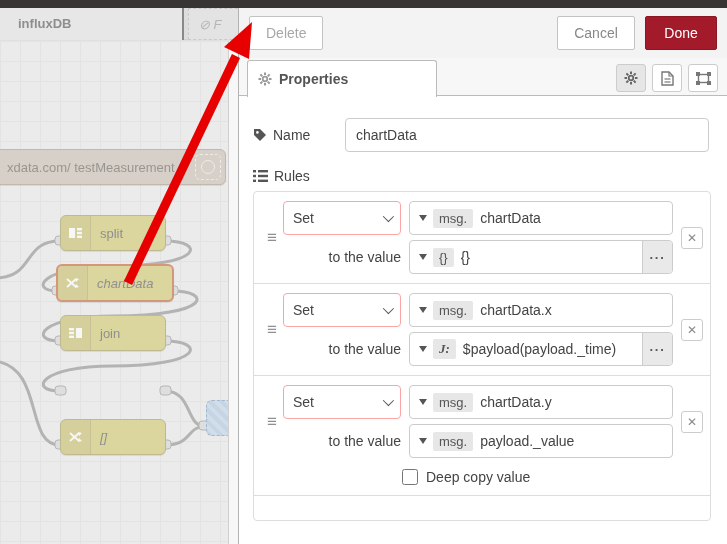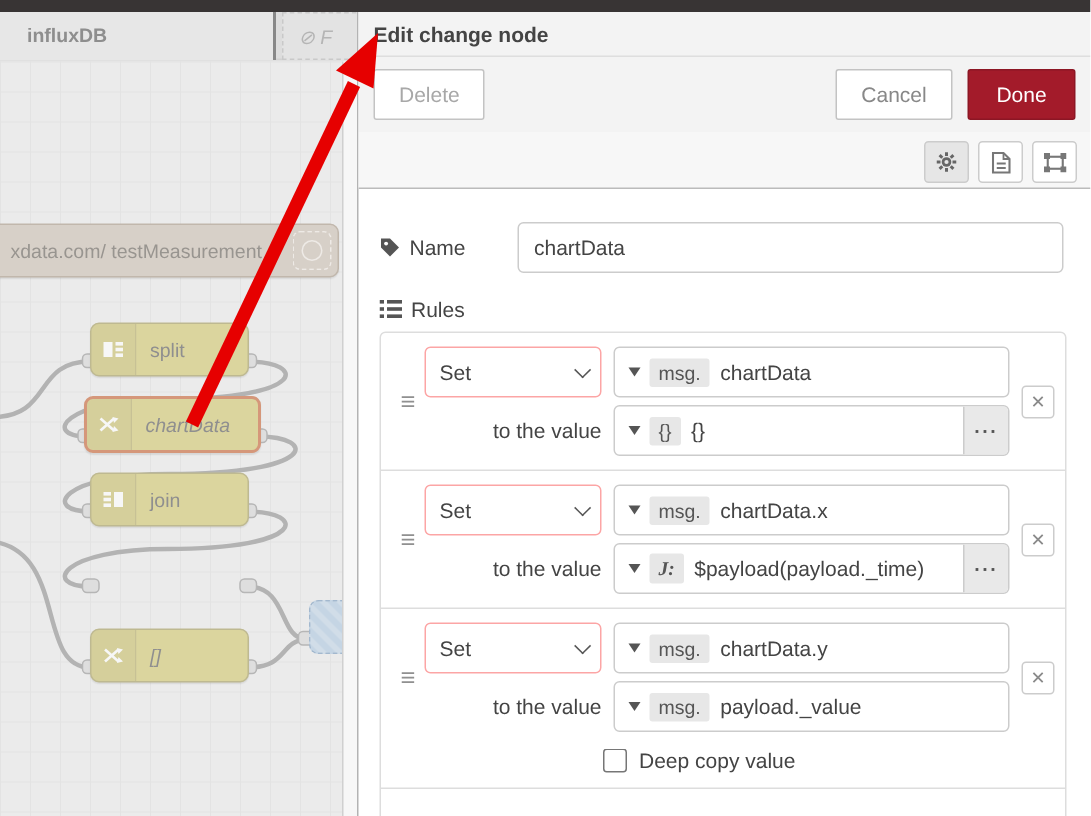--- a/index.html
+++ b/index.html
@@ -217,29 +217,49 @@
     </div>
 
     <div class="node-blue"></div>
 
     <div class="dim"></div>
     <div class="ws-scrollbar"></div>
   </div>
 
   <div class="panel">
 
-    <div class="panel-header">Edit change node</div>
 
     <div class="panel-toolbar">
       <button class="btn btn-delete">Delete</button>
       <button class="btn btn-cancel">Cancel</button>
       <button class="btn btn-done">Done</button>
     </div>
 
     <div class="tabrow">
+      <div class="ptab">
+        <span>
+          <svg width="14" height="14" viewBox="0 0 14 14">
+              <g fill="#999">
+                <circle cx="7" cy="7" r="3.2"></circle>
+                <g stroke="#999" stroke-width="2">
+                  <path d="M7 0.5 V3"></path>
+                  <path d="M7 11 V13.5"></path>
+                  <path d="M0.5 7 H3"></path>
+                  <path d="M11 7 H13.5"></path>
+                  <path d="M2.4 2.4 L4.2 4.2"></path>
+                  <path d="M9.8 9.8 L11.6 11.6"></path>
+                  <path d="M11.6 2.4 L9.8 4.2"></path>
+                  <path d="M4.2 9.8 L2.4 11.6"></path>
+                </g>
+                <circle cx="7" cy="7" r="1.4" fill="#fff"></circle>
+              </g>
+            </svg>
+        </span>
+        <span>Properties</span>
+      </div>
       <div class="tab-tools">
         <div class="icon-btn active">
           <span>
             <svg width="14" height="14" viewBox="0 0 14 14">
                 <g fill="#666">
                   <circle cx="7" cy="7" r="3.2"></circle>
                   <g stroke="#666" stroke-width="2">
                     <path d="M7 0.5 V3"></path>
                     <path d="M7 11 V13.5"></path>
                     <path d="M0.5 7 H3"></path>

